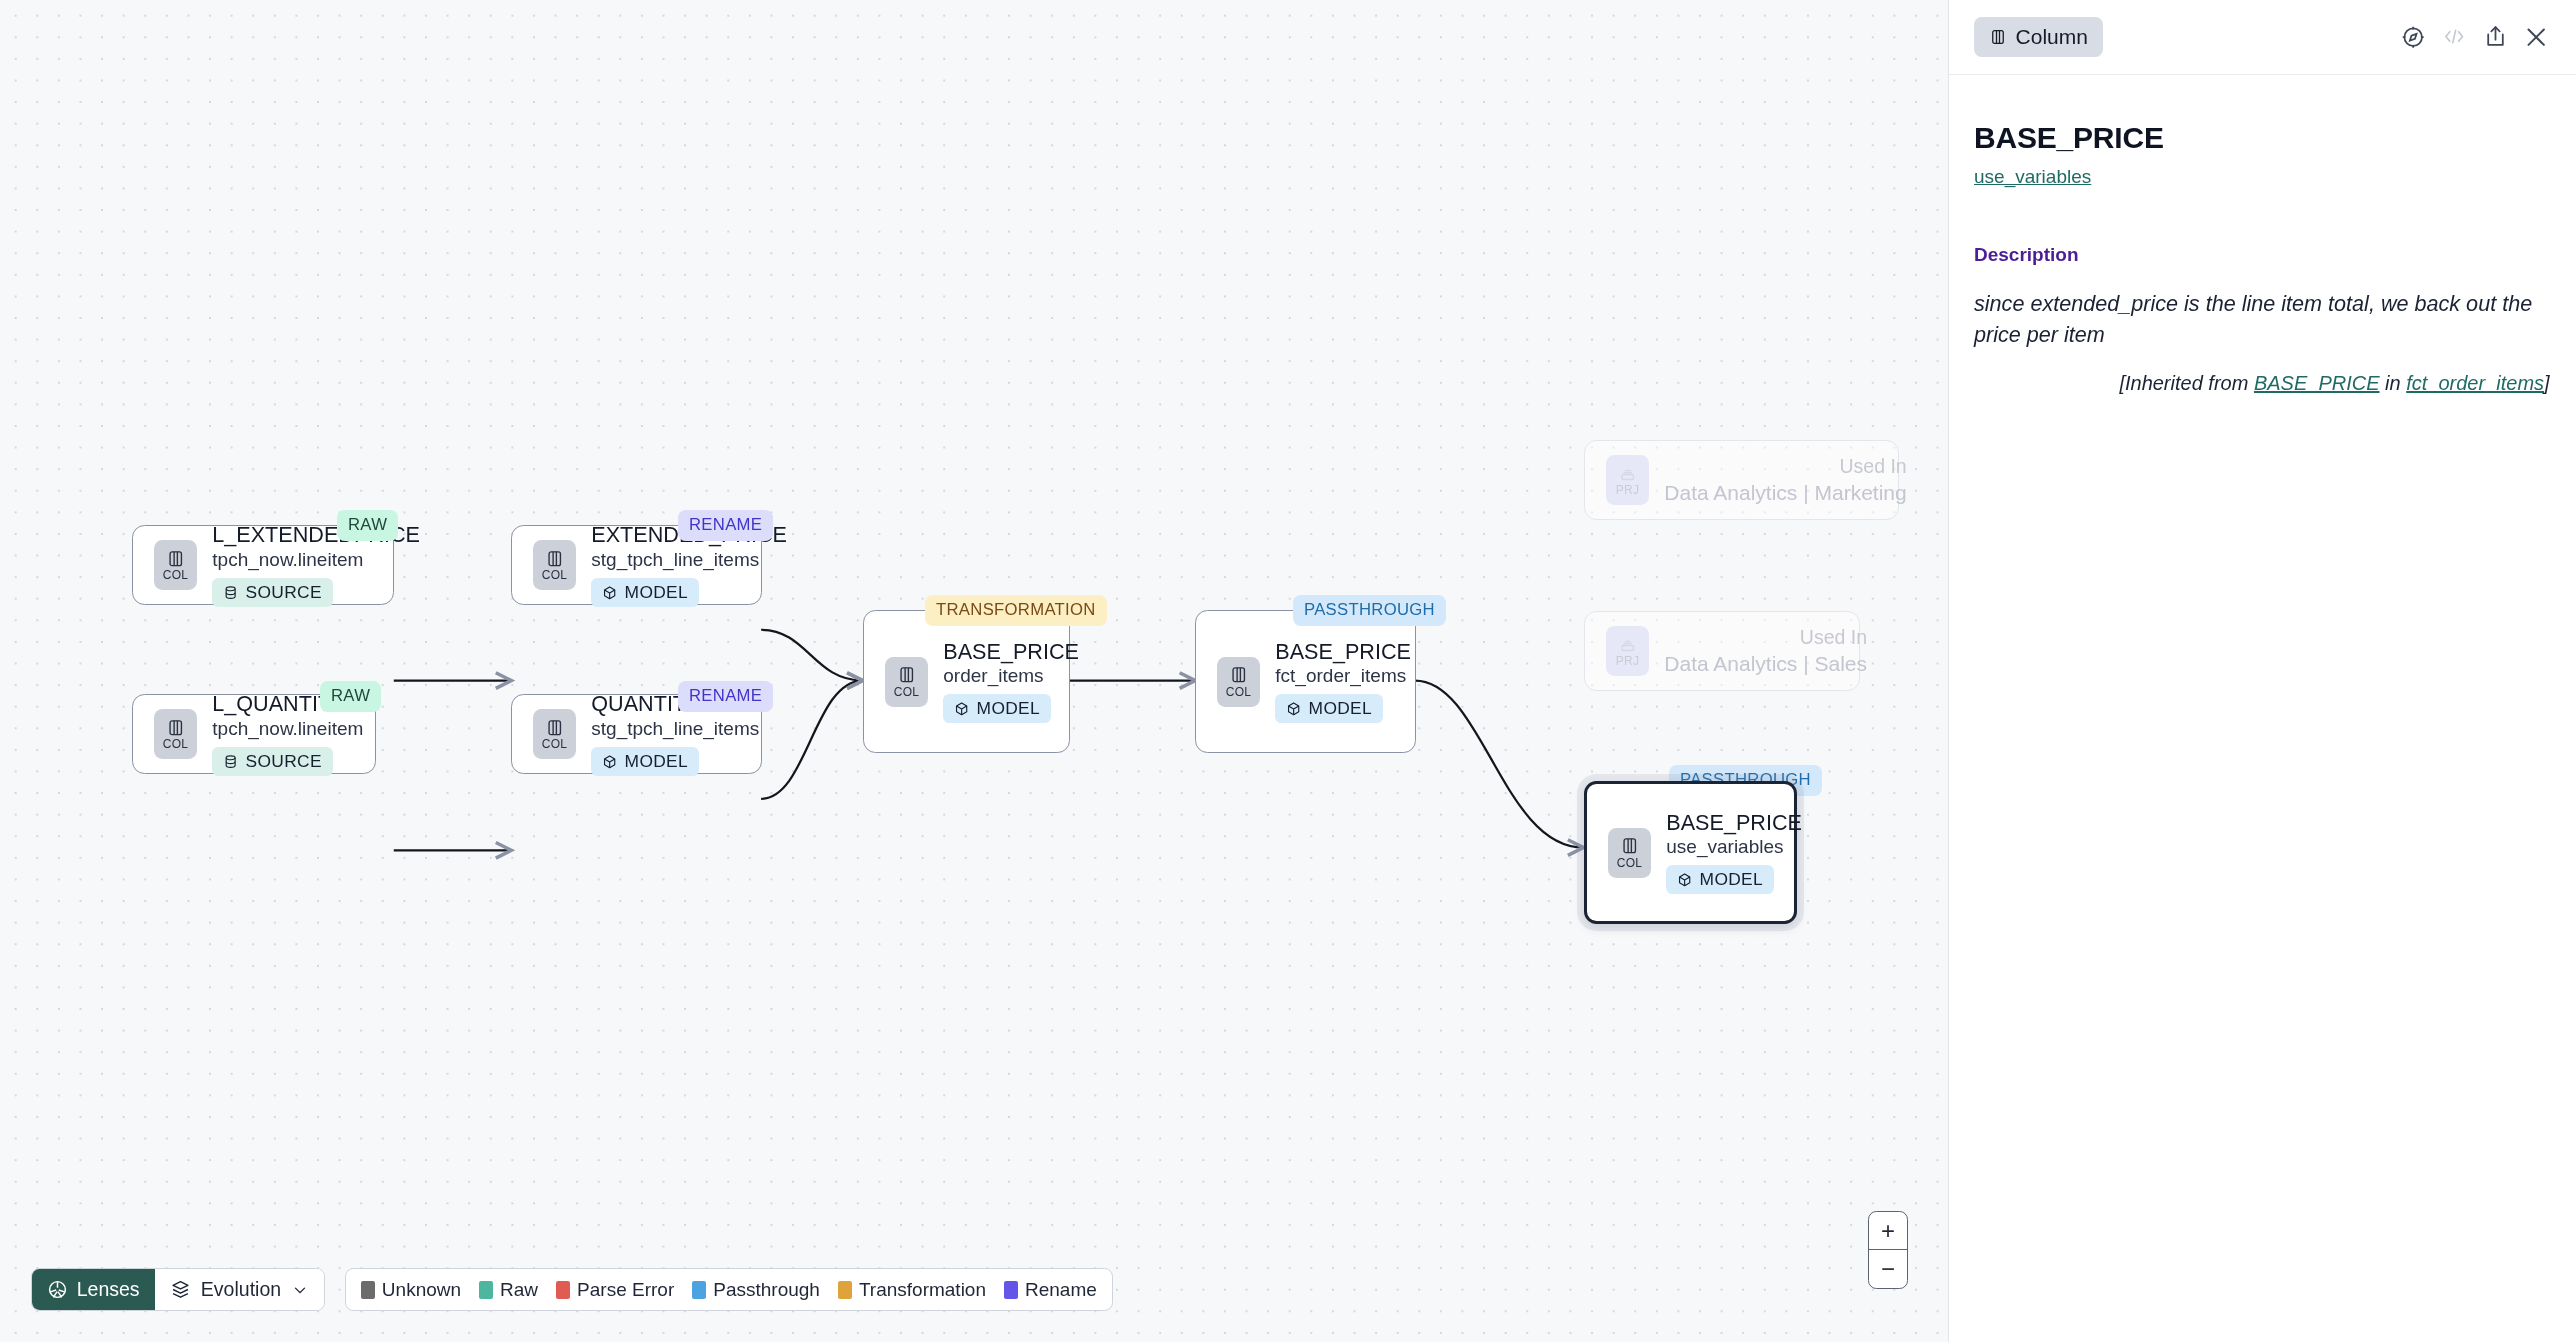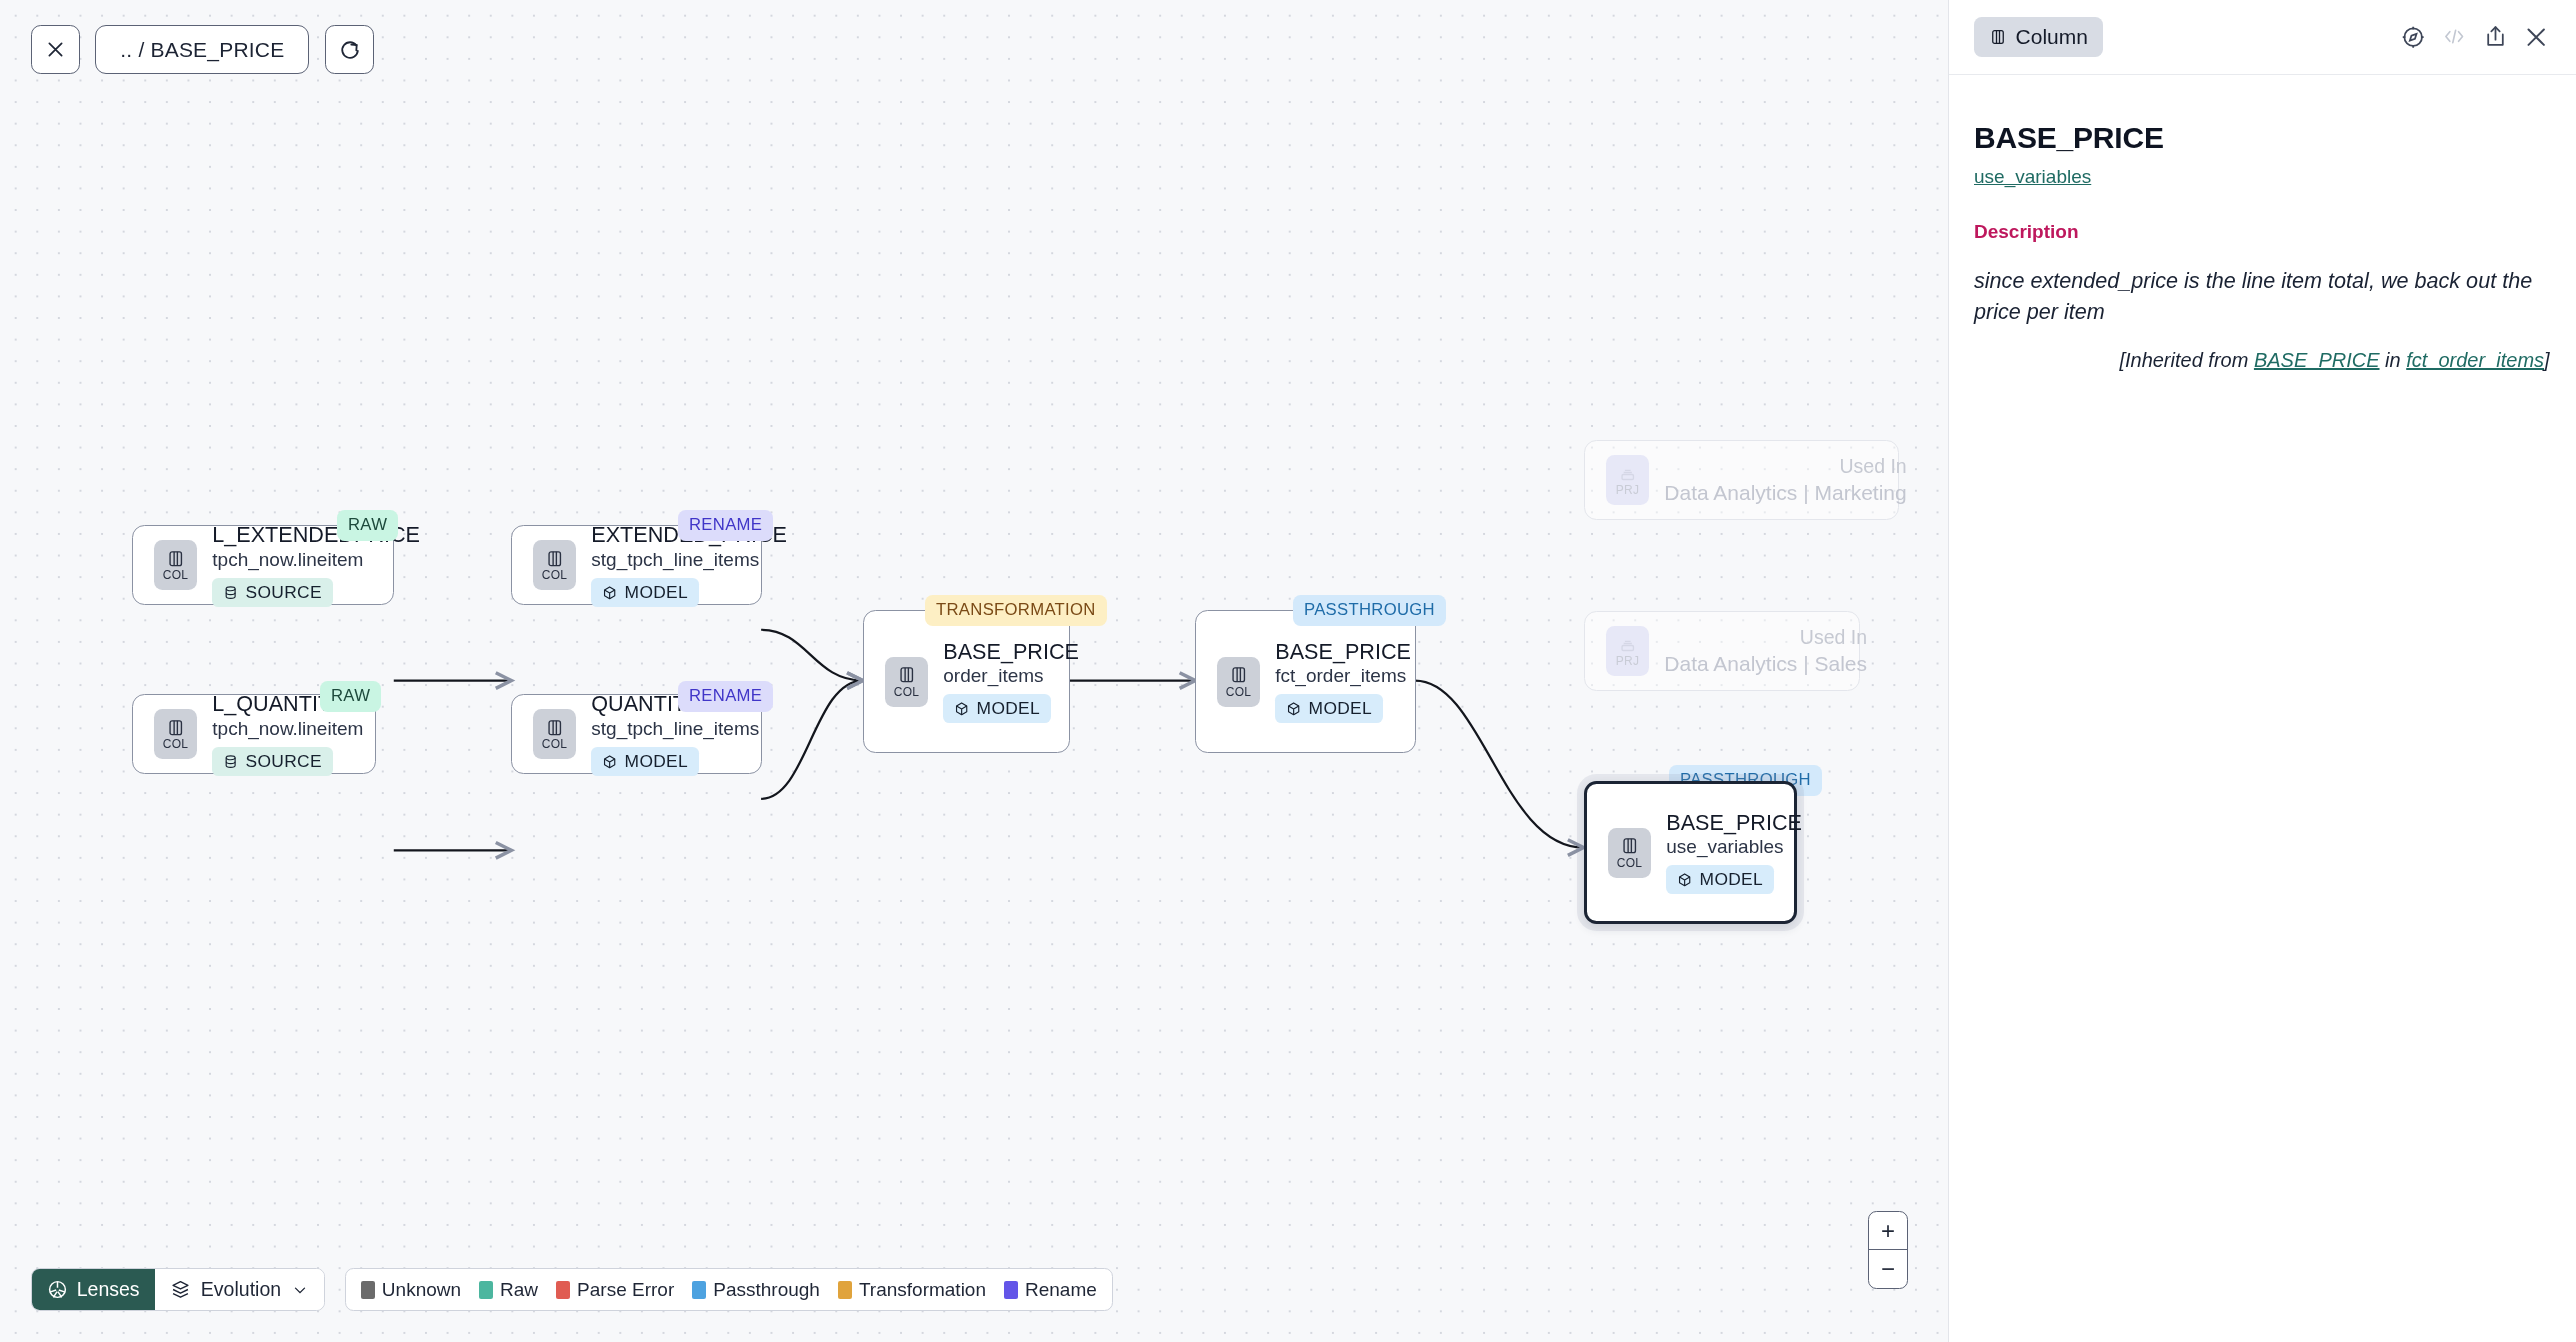--- a/index.html
+++ b/index.html
@@ -141,46 +141,32 @@
   .head-icons { display: flex; align-items: center; gap: 15.3px; }
   .head-icons > span { cursor: pointer; display: flex; align-items: center; }
   .panel-body { padding: 28px 26.4px 0 25px; }
   .panel-title { font-size: 30px; font-weight: bold; color: #0e1422; letter-spacing: -0.2px; }
   .panel-link { display: inline-block; margin-top: 11px; font-size: 19px; color: #1f6b63; text-decoration: underline; cursor: pointer; }
   .tabs { margin-top: 31px; border-bottom: 2.1px solid #e8eaee; display: flex; }
   .tab {
     font-size: 21px; color: #1f6b63; padding-bottom: 12px; margin-bottom: -2.1px;
     border-bottom: 3.5px solid #2b5a52; cursor: pointer;
   }
-  .sec-label { margin-top: 33px; font-size: 19px; font-weight: bold; color: #be185d; }
+  .sec-label { margin-top: 56px; font-size: 19px; font-weight: bold; color: #4c1d95; }
   .desc { margin-top: 22px; font-size: 21.6px; font-style: italic; color: #1a2233; line-height: 1.45; }
   .desc2 { margin-top: 18px; font-size: 20px; font-style: italic; color: #1a2233; line-height: 1.45; text-align: right; }
   .desc2 a { color: #1f6b63; text-decoration: underline; font-style: italic; }
 </style>
 </head>
 <body>
 
 <div id="app">
 
   <div id="canvas">
 
-    <div class="tl-bar">
-      <div class="sq-btn">
-        <svg width="21" height="21" viewBox="0 0 24 24" fill="none" stroke="#1f2636" stroke-width="2" stroke-linecap="round">
-          <path d="M5 5 L19 19 M19 5 L5 19"></path>
-        </svg>
-      </div>
-      <div class="pill-btn">.. / BASE_PRICE</div>
-      <div class="sq-btn">
-        <svg width="22" height="22" viewBox="0 0 24 24" fill="none" stroke="#1f2636" stroke-width="2" stroke-linecap="round">
-          <path d="M20 7 a8.5 8.5 0 1 0 1.6 6"></path>
-          <path d="M14.5 6.2 L20.4 6.6 L20 12.4"></path>
-        </svg>
-      </div>
-    </div>
 
     <svg id="edges" viewBox="0 0 2800 1930" width="1948" height="1343">
       <defs>
         <marker id="arw" markerWidth="11" markerHeight="11" refX="9" refY="5.5" orient="auto">
           <path d="M2,2 L9,5.5 L2,9" fill="none" stroke="#8b92a3" stroke-width="1.6"></path>
         </marker>
       </defs>
       <g fill="none" stroke="#13161d" stroke-width="3.2" marker-end="url(#arw)">
         <path d="M566,978 L735,978"></path>
         <path d="M566,1222 L735,1222"></path>

